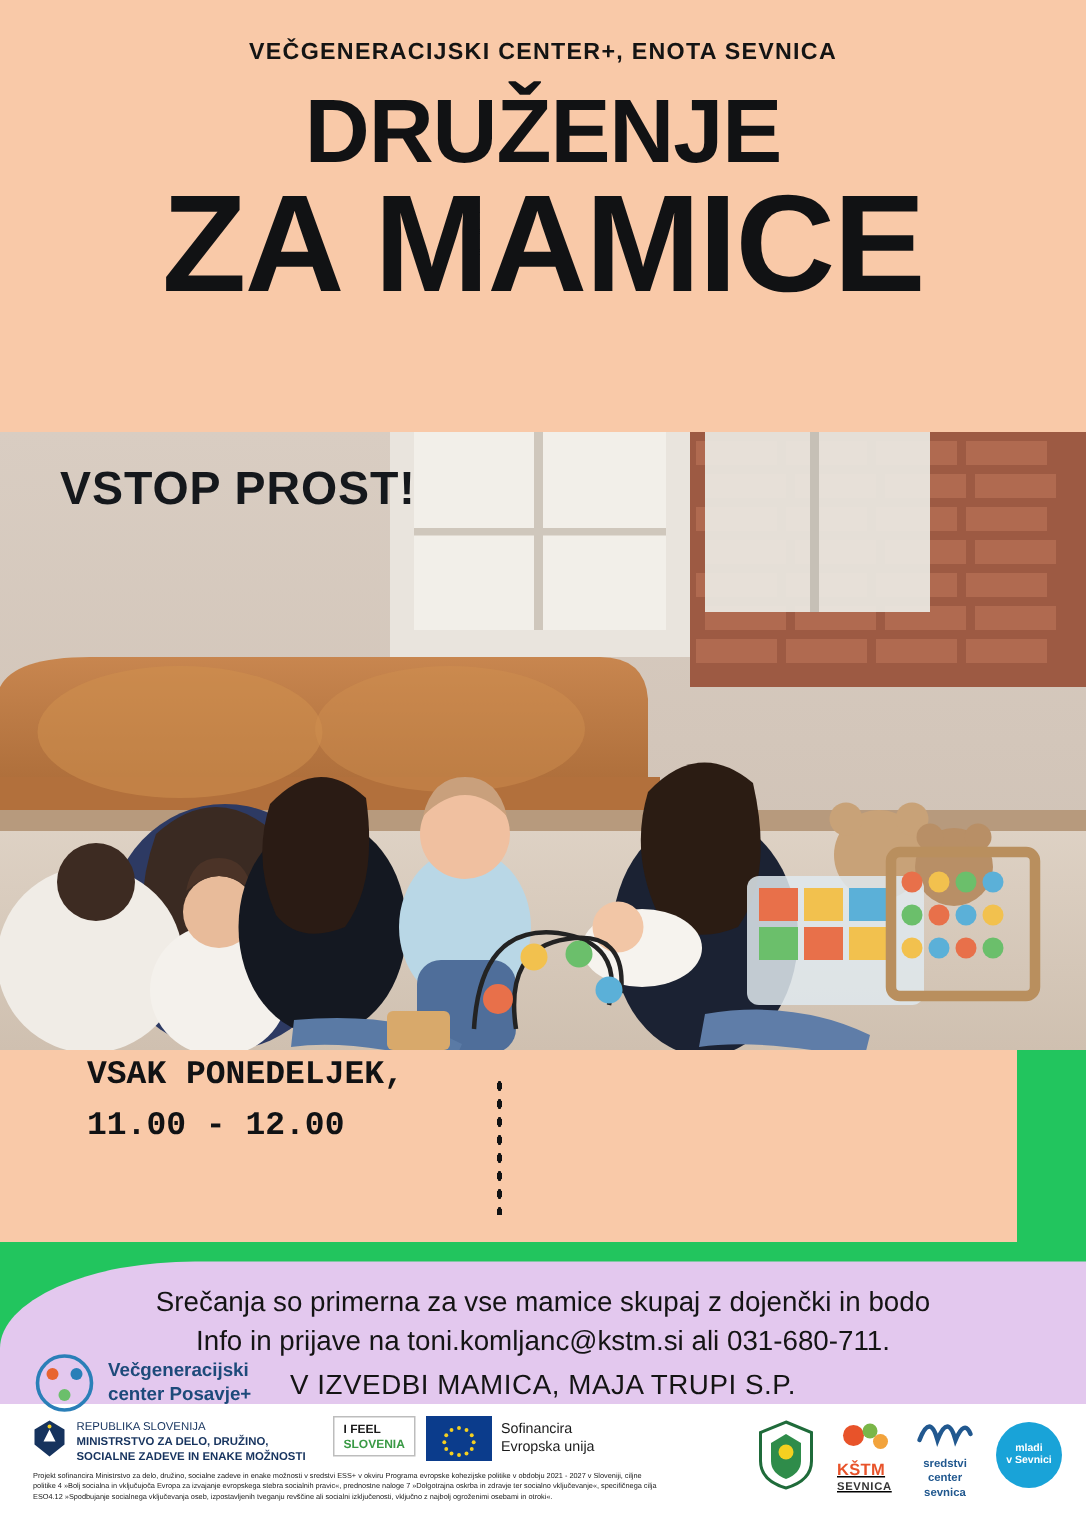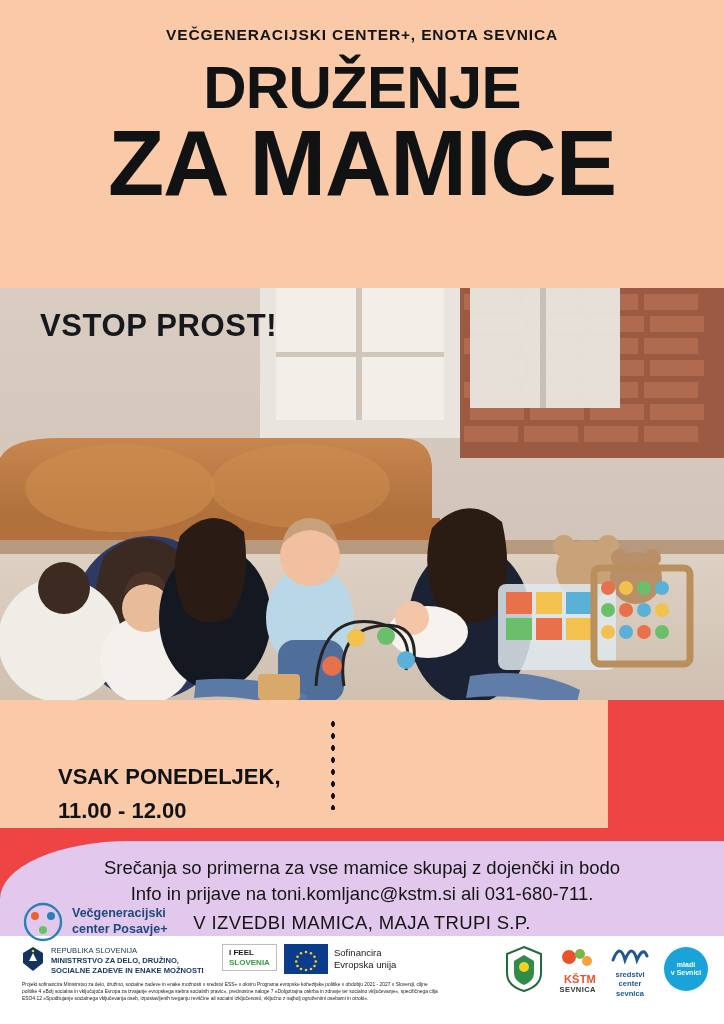--- a/index.html
+++ b/index.html
@@ -5,21 +5,21 @@
   * { box-sizing: border-box; margin: 0; padding: 0; }
   html, body {
     width: 724px; height: 1024px;
     font-family: "Liberation Sans", sans-serif;
     background: #ffffff;
     overflow: hidden;
   }
   .poster {
     position: relative;
     width: 724px; height: 1024px;
-    background: #ef4444;
+    background: #22c55e;
     overflow: hidden;
     padding-left: 17px;
   }
   
   .header {
     position: absolute; top: 0; left: 0; width: 724px; height: 288px;
     background: #f9c9a8;
     text-align: center;
     padding-top: 26px;
   }
@@ -51,24 +51,25 @@
     top: 308px; left: 40px;
     font-size: 31px;
     font-weight: 700;
     letter-spacing: 0.02em;
     color: #15181c;
     z-index: 5;
   }
   
   .infoband {
     position: absolute; top: 700px; left: 0;
-    width: 608px; height: 128px;
+    width: 678px; height: 128px;
     background: #f9c9a8;
     display: flex;
-    align-items: flex-end;
+    align-items: flex-start;
+    font-family: Liberation Mono, monospace;
   }
   .info-left {
     width: 330px;
     padding-left: 58px;
     font-size: 22px;
     font-weight: 800;
     color: #111214;
     line-height: 1.55;
   }
   .dotted {
@@ -143,21 +144,21 @@
   }
   .eu-text { font-size: 9.5px; color: #1a1a1a; line-height: 1.25; }
   .footnote {
     position: absolute; left: 22px; top: 46px; width: 420px;
     font-size: 4.9px; color: #1a1a1a; line-height: 1.42;
   }
   .rightlogos {
     position: absolute; right: 16px; top: 4px;
     display: flex; align-items: center; gap: 14px;
   }
-  .kstm { text-align: right; }
+  .kstm { text-align: left; text-decoration: underline; }
   .kstm-top { font-size: 11px; font-weight: 800; color: #e8532a; letter-spacing: .02em; }
   .kstm-bot { font-size: 7.5px; font-weight: 700; color: #333; letter-spacing: .06em; }
   .mcs { text-align: center; }
   .mcs-t { font-size: 7.6px; font-weight: 700; color: #21588f; line-height: 1.25; }
   .mvs-circle {
     width: 44px; height: 44px; border-radius: 50%;
     background: #19a3d8; color: #fff; font-size: 7px; font-weight: 700;
     display: flex; flex-direction: column; align-items: center; justify-content: center;
     line-height: 1.15; text-align: center;
   }

